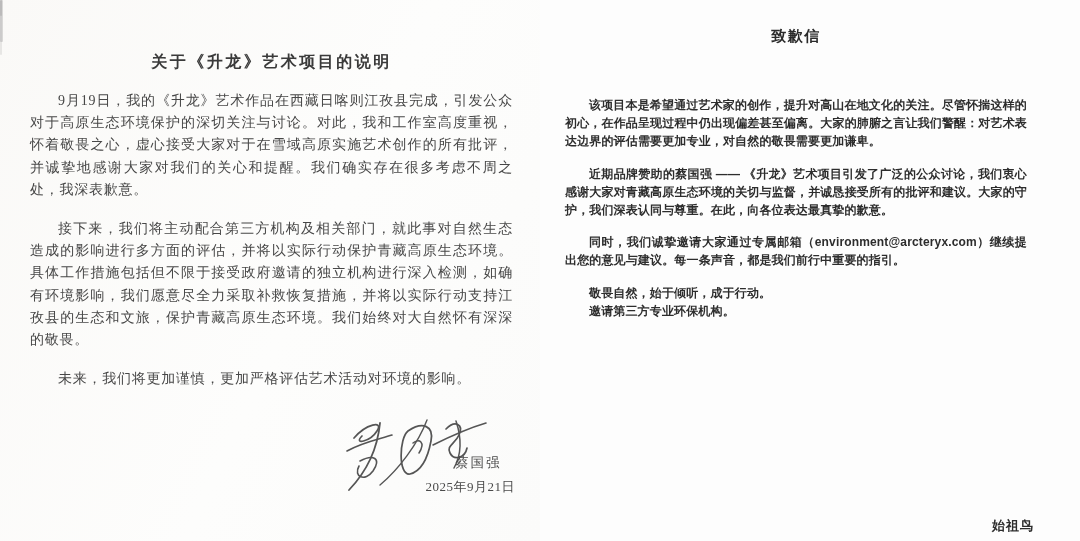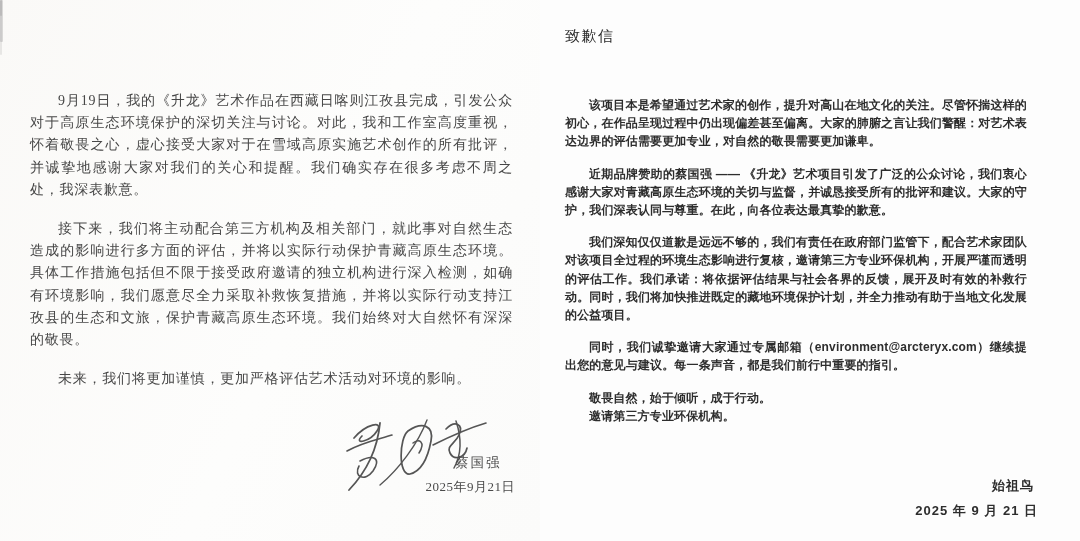--- a/index.html
+++ b/index.html
@@ -43,49 +43,50 @@
   .m2 { left:0; top:226; width:2px; height:16px; }
   .m3 { left:0; top:300; width:2px; height:55px; opacity:.2; }
 
   
   .page-right {
     left:540px; width:540px; background:#fdfdfd;
     font-family:"Liberation Sans","DejaVu Sans",sans-serif;
   }
   .page-right .doc-title {
     position:absolute; top:27px; left:25px; width:462px;
-    text-align:left; font-size:15px; font-weight:normal;
+    text-align:center; font-size:15px; font-weight:bold;
     letter-spacing:1.5px; color:#2b2b2b;
   }
   .page-right .doc-body {
     position:absolute; top:96px; left:25px; width:462px;
     font-size:12px; line-height:18.2px; letter-spacing:0.15px;
     color:#2d2d2d; font-weight:600; text-align:justify;
   }
   .page-right .doc-body p { margin:0 0 14px; text-indent:2em; }
   .page-right .closing { margin-top:8px; }
   .page-right .closing p { margin:0; }
 
   .sig-block-right {
     position:absolute; top:477px; right:42px; text-align:right;
     font-size:13px; letter-spacing:1px; color:#2d2d2d; font-weight:600;
   }
-  .sig-block-right .sig-name { padding-right:4px; }
+  .sig-block-right .sig-name { padding-right:4px;margin-top:40px; }
   .sig-block-right .sig-date { margin-top:7px; }
 </style>
 </head>
 <body>
 
 <div class="canvas">
 
   <section class="page page-left">
     <div class="scan-mark m1"></div>
     <div class="scan-mark m2"></div>
     <div class="scan-mark m3"></div>
 
+    <div class="doc-title">关于《升龙》艺术项目的说明</div>
 
     <div class="doc-body">
       <p>9月19日，我的《升龙》艺术作品在西藏日喀则江孜县完成，引发公众对于高原生态环境保护的深切关注与讨论。对此，我和工作室高度重视，怀着敬畏之心，虚心接受大家对于在雪域高原实施艺术创作的所有批评，并诚挚地感谢大家对我们的关心和提醒。我们确实存在很多考虑不周之处，我深表歉意。</p>
       <p>接下来，我们将主动配合第三方机构及相关部门，就此事对自然生态造成的影响进行多方面的评估，并将以实际行动保护青藏高原生态环境。具体工作措施包括但不限于接受政府邀请的独立机构进行深入检测，如确有环境影响，我们愿意尽全力采取补救恢复措施，并将以实际行动支持江孜县的生态和文旅，保护青藏高原生态环境。我们始终对大自然怀有深深的敬畏。</p>
       <p>未来，我们将更加谨慎，更加严格评估艺术活动对环境的影响。</p>
     </div>
 
     <svg class="sig-svg" viewBox="0 0 152 90" fill="none" stroke="#555555" stroke-linecap="round" stroke-linejoin="round">
       <path stroke-width="1.7" d="M16,30 C28,16 46,12 39,23 C32,34 15,37 24,28"></path>
       <path stroke-width="1.6" d="M9,43 C25,34 42,31 54,27"></path>
@@ -102,21 +103,20 @@
     <div class="sig-name-left">蔡国强</div>
     <div class="sig-date-left">2025年9月21日</div>
   </section>
 
   <section class="page page-right">
     <div class="doc-title">致歉信</div>
 
     <div class="doc-body">
       <p>该项目本是希望通过艺术家的创作，提升对高山在地文化的关注。尽管怀揣这样的初心，在作品呈现过程中仍出现偏差甚至偏离。大家的肺腑之言让我们警醒：对艺术表达边界的评估需要更加专业，对自然的敬畏需要更加谦卑。</p>
       <p>近期品牌赞助的蔡国强 —— 《升龙》艺术项目引发了广泛的公众讨论，我们衷心感谢大家对青藏高原生态环境的关切与监督，并诚恳接受所有的批评和建议。大家的守护，我们深表认同与尊重。在此，向各位表达最真挚的歉意。</p>
-      <p>我们深知仅仅道歉是远远不够的，我们有责任在政府部门监管下，配合艺术家团队对该项目全过程的环境生态影响进行复核，邀请第三方专业环保机构，开展严谨而透明的评估工作。我们承诺：将依据评估结果与社会各界的反馈，展开及时有效的补救行动。同时，我们将加快推进既定的藏地环境保护计划，并全力推动有助于当地文化发展的公益项目。</p>
       <p>同时，我们诚挚邀请大家通过专属邮箱（environment@arcteryx.com）继续提出您的意见与建议。每一条声音，都是我们前行中重要的指引。</p>
       <div class="closing">
         <p>敬畏自然，始于倾听，成于行动。</p>
         <p>邀请第三方专业环保机构。</p>
       </div>
     </div>
 
     <div class="sig-block-right">
       <div class="sig-name">始祖鸟</div>
       <div class="sig-date">2025 年 9 月 21 日</div>

